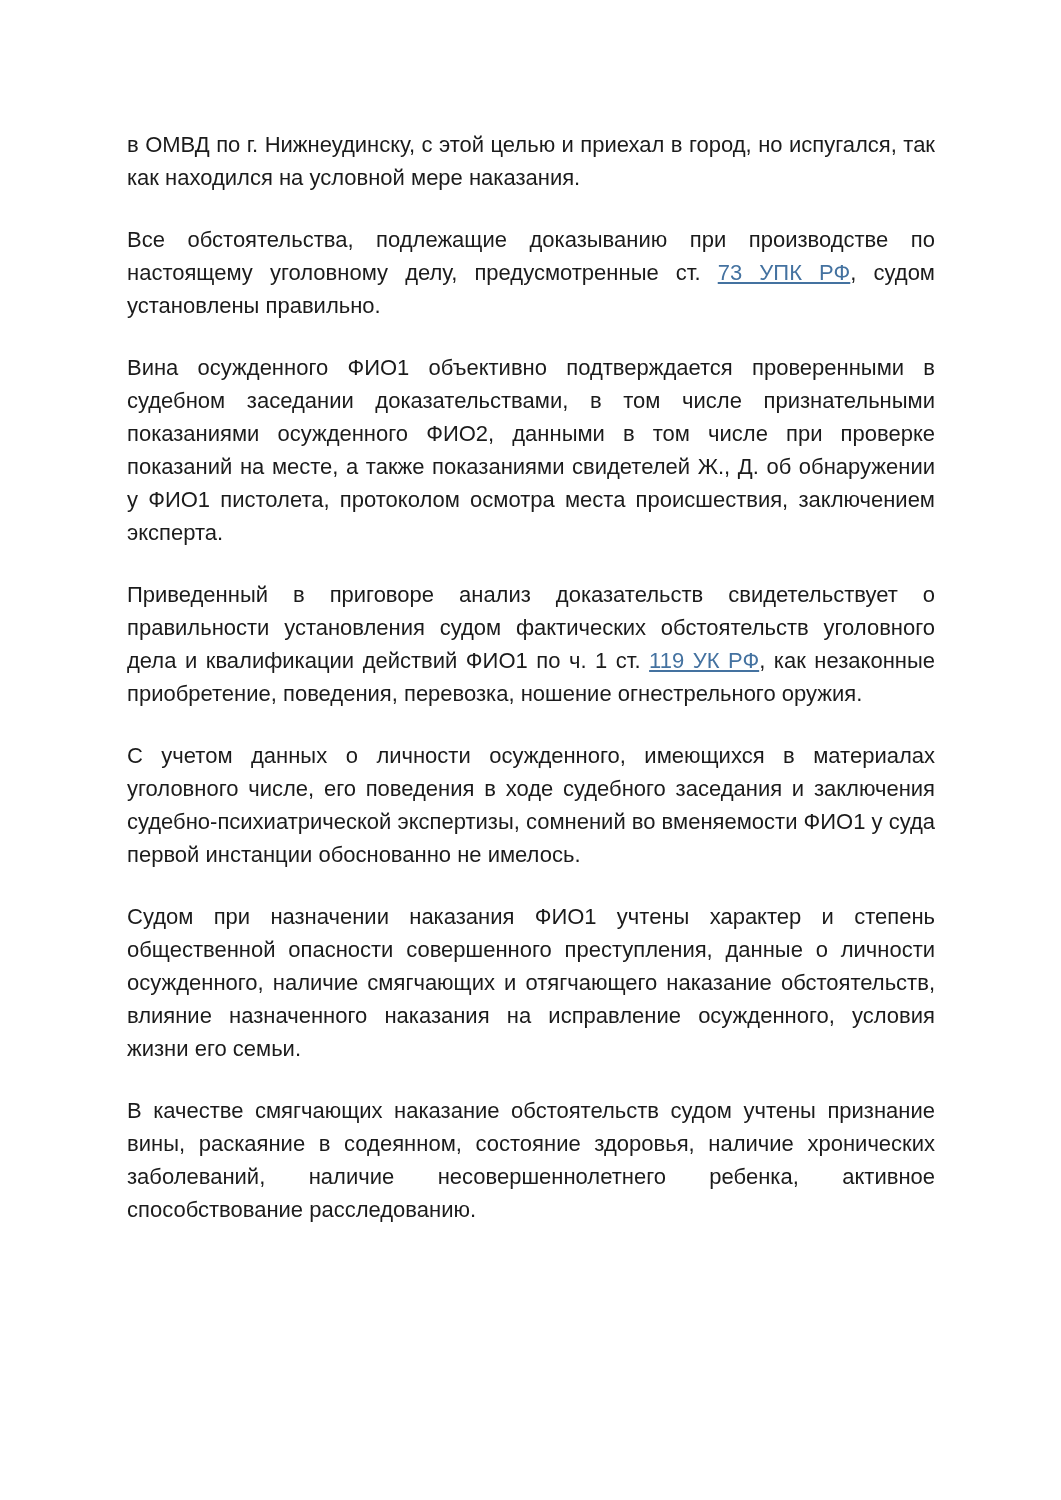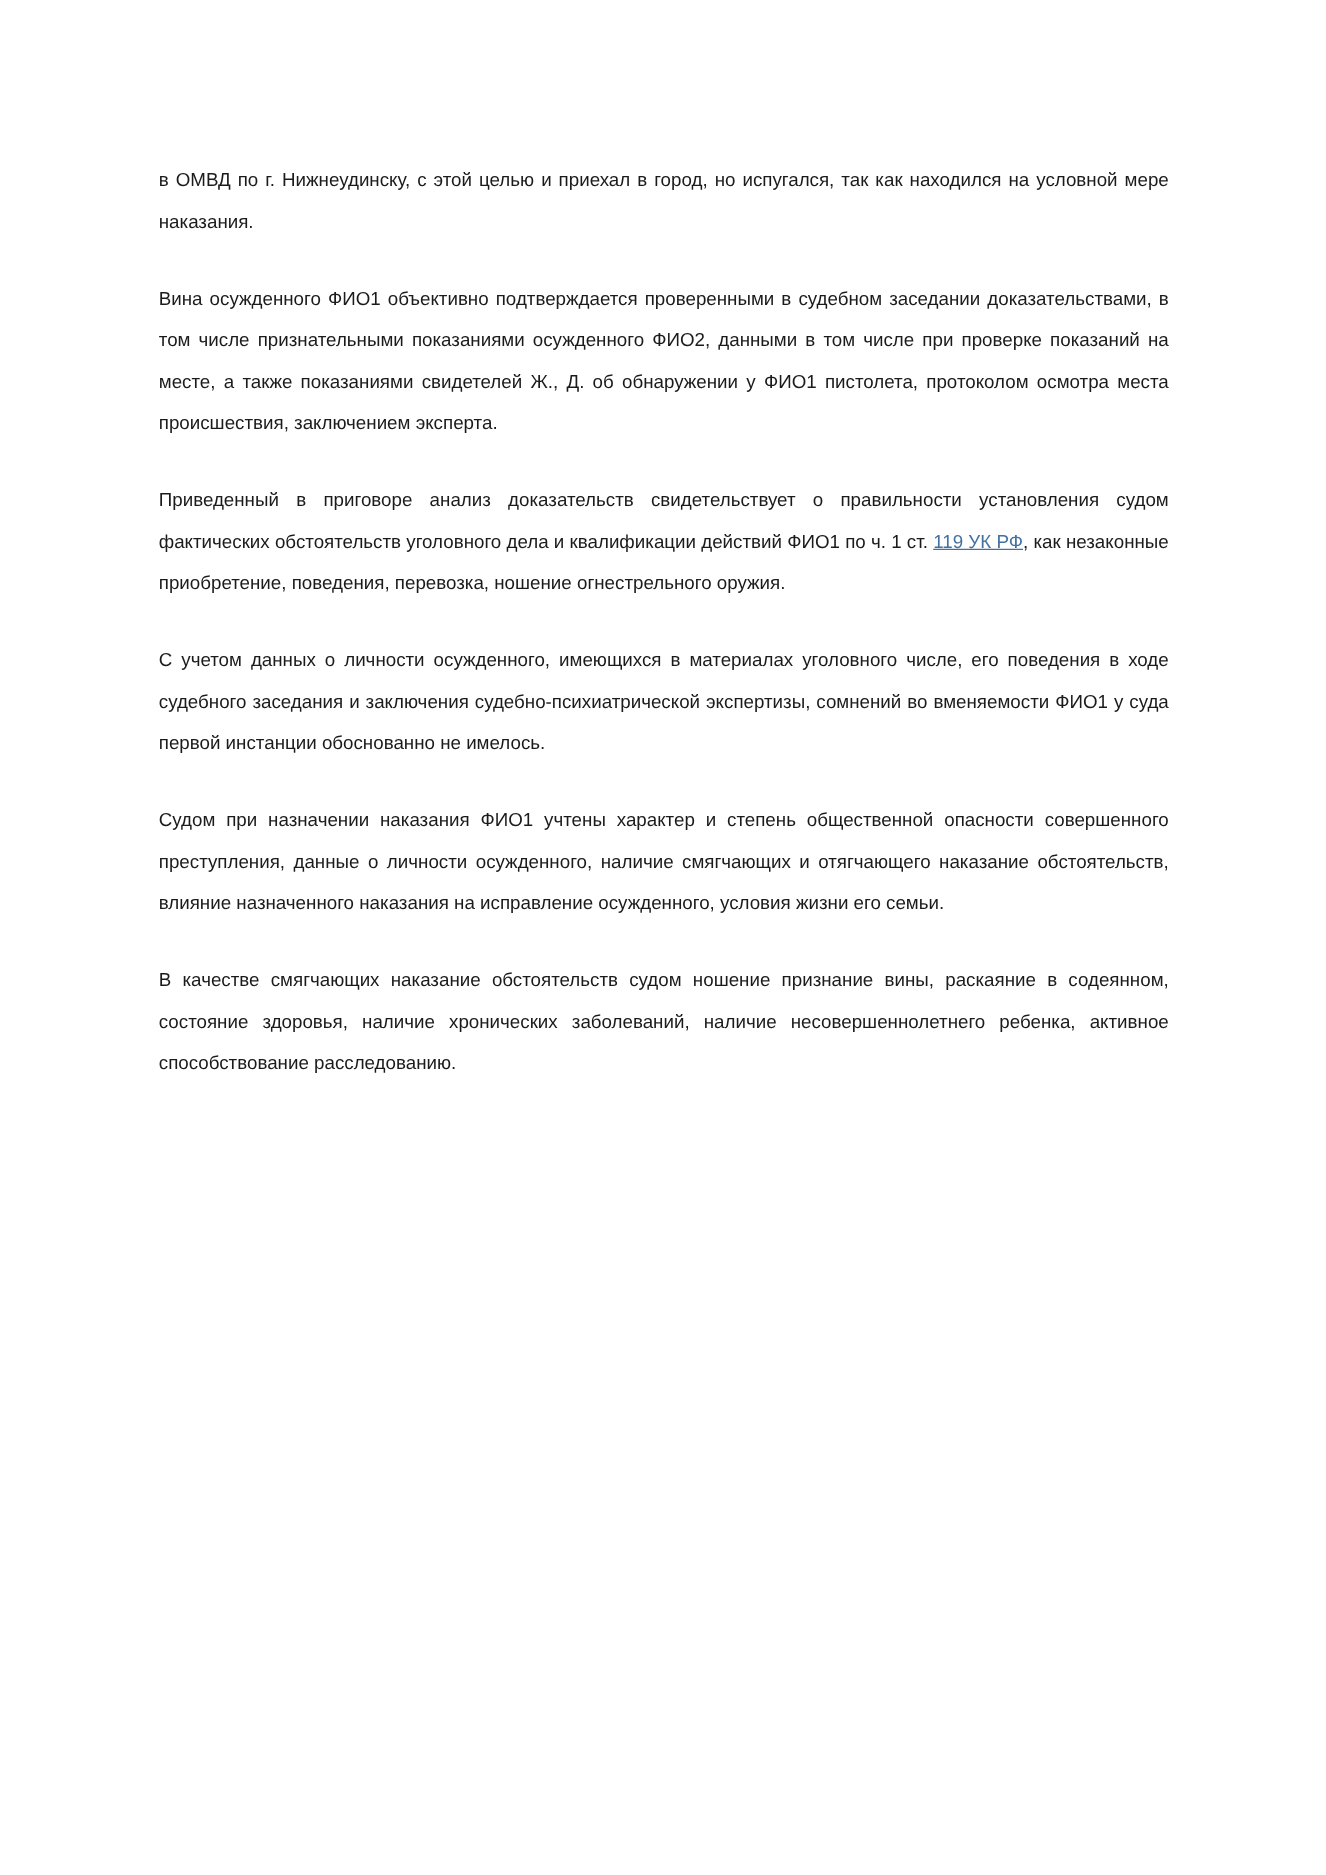--- a/index.html
+++ b/index.html
@@ -12,21 +12,21 @@
     height: 1500px;
     overflow: hidden;
   }
   .page {
     box-sizing: border-box;
     width: 1061px;
     height: 1500px;
     background: #ffffff;
     padding: 128px 126px 0 127px;
     font-family: "Liberation Sans", "DejaVu Sans", sans-serif;
-    font-size: 15px;
+    font-size: 22px;
     line-height: 33px;
     color: #1b1b1b;
   }
   .para {
     margin: 0 0 29px 0;
     text-align: justify;
     text-justify: inter-word;
   }
   .law-link {
     color: #4472a0;
@@ -36,24 +36,25 @@
   }
 </style>
 </head>
 <body>
 
 <div class="page">
 
   <p class="para"><span>в ОМВД по г. Нижнеудинску, с этой целью и приехал в город, но испугался, так как находился на условной мере наказания.</span></p>
 
 
+  <p class="para"><span>Все обстоятельства, подлежащие доказыванию при производстве по настоящему уголовному делу, предусмотренные ст. </span><a class="law-link">73 УПК РФ</a><span>, судом установлены правильно.</span></p>
 
   <p class="para"><span>Вина осужденного ФИО1 объективно подтверждается проверенными в судебном заседании доказательствами, в том числе признательными показаниями осужденного ФИО2, данными в том числе при проверке показаний на месте, а также показаниями свидетелей Ж., Д. об обнаружении у ФИО1 пистолета, протоколом осмотра места происшествия, заключением эксперта.</span></p>
 
   <p class="para"><span>Приведенный в приговоре анализ доказательств свидетельствует о правильности установления судом фактических обстоятельств уголовного дела и квалификации действий ФИО1 по ч. 1 ст. </span><a class="law-link">119 УК РФ</a><span>, как незаконные приобретение, поведения, перевозка, ношение огнестрельного оружия.</span></p>
 
   <p class="para"><span>С учетом данных о личности осужденного, имеющихся в материалах уголовного числе, его поведения в ходе судебного заседания и заключения судебно-психиатрической экспертизы, сомнений во вменяемости ФИО1 у суда первой инстанции обоснованно не имелось.</span></p>
 
   <p class="para"><span>Судом при назначении наказания ФИО1 учтены характер и степень общественной опасности совершенного преступления, данные о личности осужденного, наличие смягчающих и отягчающего наказание обстоятельств, влияние назначенного наказания на исправление осужденного, условия жизни его семьи.</span></p>
 
-  <p class="para"><span>В качестве смягчающих наказание обстоятельств судом ношение признание вины, раскаяние в содеянном, состояние здоровья, наличие хронических заболеваний, наличие несовершеннолетнего ребенка, активное способствование расследованию.</span></p>
+  <p class="para"><span>В качестве смягчающих наказание обстоятельств судом учтены признание вины, раскаяние в содеянном, состояние здоровья, наличие хронических заболеваний, наличие несовершеннолетнего ребенка, активное способствование расследованию.</span></p>
 
 </div>
 
 </body></html>

